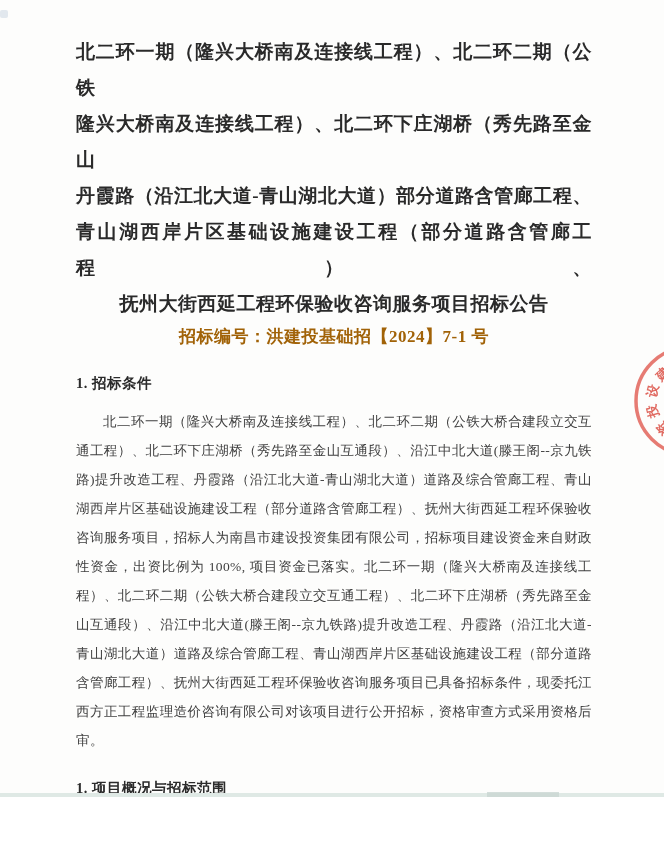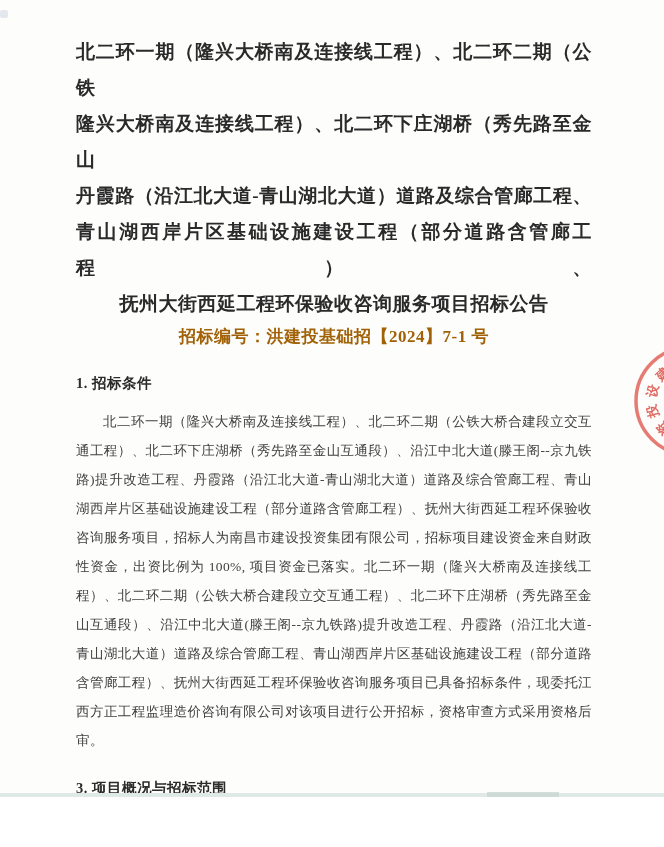--- a/index.html
+++ b/index.html
@@ -68,33 +68,33 @@
 
 <div class="page">
 
   <div class="artifact-tl"></div>
 
   <div class="content">
 
     <div class="title-block">
       <div class="title-line">北二环一期（隆兴大桥南及连接线工程）、北二环二期（公铁</div>
       <div class="title-line">隆兴大桥南及连接线工程）、北二环下庄湖桥（秀先路至金山</div>
-      <div class="title-line">丹霞路（沿江北大道-青山湖北大道）道路及综合管廊工程、</div>
+      <div class="title-line">丹霞路（沿江北大道-青山湖北大道）部分道路含管廊工程、</div>
       <div class="title-line">青山湖西岸片区基础设施建设工程（部分道路含管廊工程）、</div>
       <div class="title-line center">抚州大街西延工程环保验收咨询服务项目招标公告</div>
       <div class="tender-no">招标编号：洪建投基础招【2024】7-1 号</div>
     </div>
 
     <div>
       <div class="sec-heading">1. 招标条件</div>
       <div class="para first">北二环一期（隆兴大桥南及连接线工程）、北二环二期（公铁大桥合建段立交互通工程）、北二环下庄湖桥（秀先路至金山互通段）、沿江中北大道(滕王阁--京九铁路)提升改造工程、丹霞路（沿江北大道-青山湖北大道）道路及综合管廊工程、青山湖西岸片区基础设施建设工程（部分道路含管廊工程）、抚州大街西延工程环保验收咨询服务项目，招标人为南昌市建设投资集团有限公司，招标项目建设资金来自财政性资金，出资比例为 100%, 项目资金已落实。北二环一期（隆兴大桥南及连接线工程）、北二环二期（公铁大桥合建段立交互通工程）、北二环下庄湖桥（秀先路至金山互通段）、沿江中北大道(滕王阁--京九铁路)提升改造工程、丹霞路（沿江北大道-青山湖北大道）道路及综合管廊工程、青山湖西岸片区基础设施建设工程（部分道路含管廊工程）、抚州大街西延工程环保验收咨询服务项目已具备招标条件，现委托江西方正工程监理造价咨询有限公司对该项目进行公开招标，资格审查方式采用资格后审。</div>
     </div>
 
     <div>
-      <div class="sec-heading">3. 项目概况与招标范围</div>
+      <div class="sec-heading">1. 项目概况与招标范围</div>
       <div class="para first sub">2.1 项目概况：</div>
 
     </div>
 
   </div>
 
   <div class="seal">
     <svg width="140" height="140" viewBox="0 0 140 140">
       <circle cx="70" cy="70" r="54" fill="none" stroke="#e2645b" stroke-width="3.5" opacity="0.85"></circle>
       <g fill="#dd5a50" opacity="0.9" font-size="13" font-weight="bold" text-anchor="middle">

